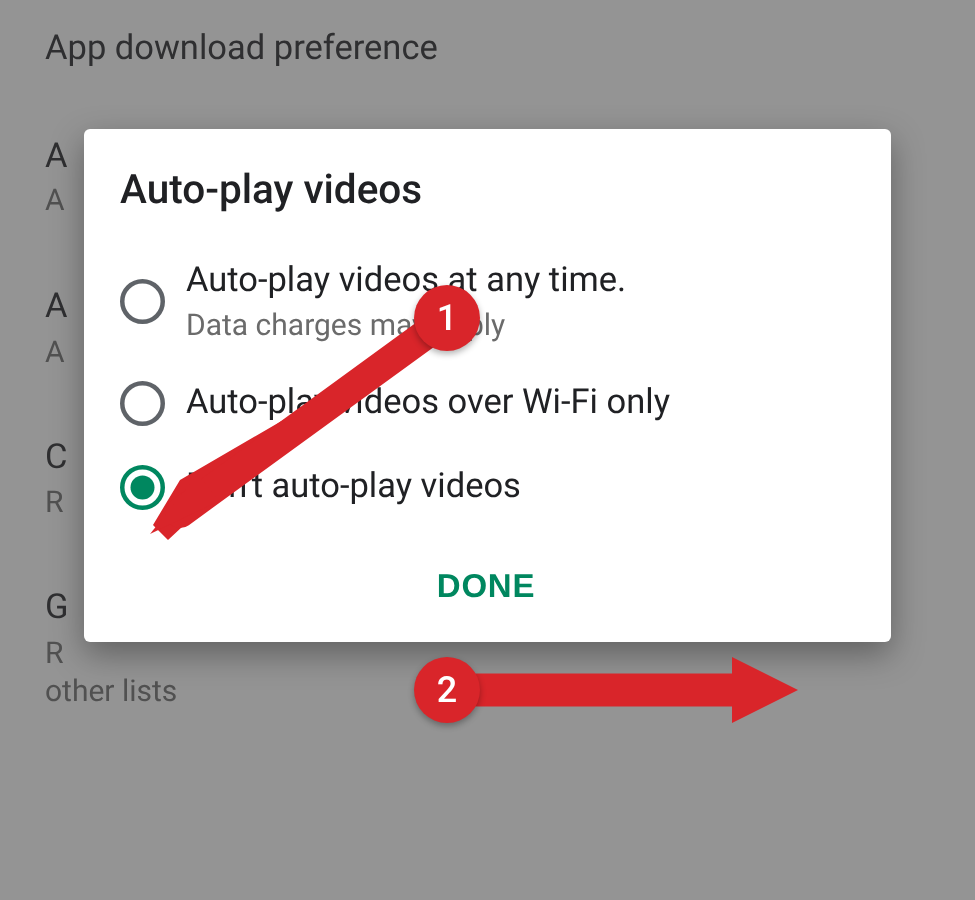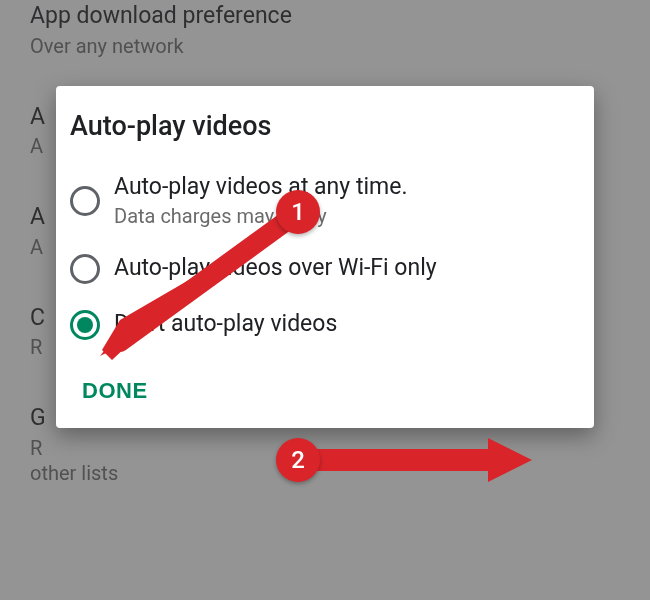--- a/index.html
+++ b/index.html
@@ -12,21 +12,21 @@
     background: #fff;
   }
   .bg-settings {
     position: absolute;
     inset: 0;
     padding: 0 30px;
     box-sizing: border-box;
     color: #202124;
   }
   .bg-item {
-    padding: 2px 0 14px 0;
+    padding: 18px 0 14px 0;
   }
   .bg-title {
     font-size: 23px;
     line-height: 1.2;
   }
   .bg-sub {
     font-size: 20px;
     color: #6b6b6b;
     margin-top: 4px;
     line-height: 1.25;
@@ -37,21 +37,21 @@
     background: rgba(60,60,60,0.55);
   }
   .dialog {
     position: absolute;
     left: 56px;
     top: 86px;
     width: 538px;
     background: #fff;
     border-radius: 4px;
     box-shadow: 0 8px 22px rgba(0,0,0,0.35);
-    padding: 24px 26px 14px 14px;
+    padding: 24px 26px 14px 24px;
     box-sizing: border-box;
   }
   .dialog-title {
     font-size: 27px;
     font-weight: 500;
     color: #202124;
     margin-bottom: 20px;
   }
   .option {
     display: flex;
@@ -93,21 +93,21 @@
     color: #202124;
     line-height: 1.3;
   }
   .opt-sub {
     font-size: 20px;
     color: #6b6b6b;
     margin-top: 2px;
   }
   .dialog-actions {
     display: flex;
-    justify-content: flex-start;
+    justify-content: center;
     padding-top: 14px;
   }
   .done-btn {
     background: none;
     border: none;
     color: #00875f;
     font-size: 22px;
     font-weight: 600;
     letter-spacing: 0.5px;
     padding: 10px 12px;
@@ -132,21 +132,20 @@
     font-weight: 500;
     box-shadow: 0 2px 4px rgba(0,0,0,0.3);
   }
 </style>
 </head>
 <body>
 
 <div class="bg-settings">
   <div class="bg-item">
     <div class="bg-title">App download preference</div>
-    <div class="bg-sub">Over any network</div>
   </div>
   <div class="bg-item" style="padding-top:30px;">
     <div class="bg-title">A</div>
     <div class="bg-sub">A</div>
   </div>
   <div class="bg-item" style="padding-top:30px;">
     <div class="bg-title">A</div>
     <div class="bg-sub">A</div>
   </div>
   <div class="bg-item" style="padding-top:30px;">

